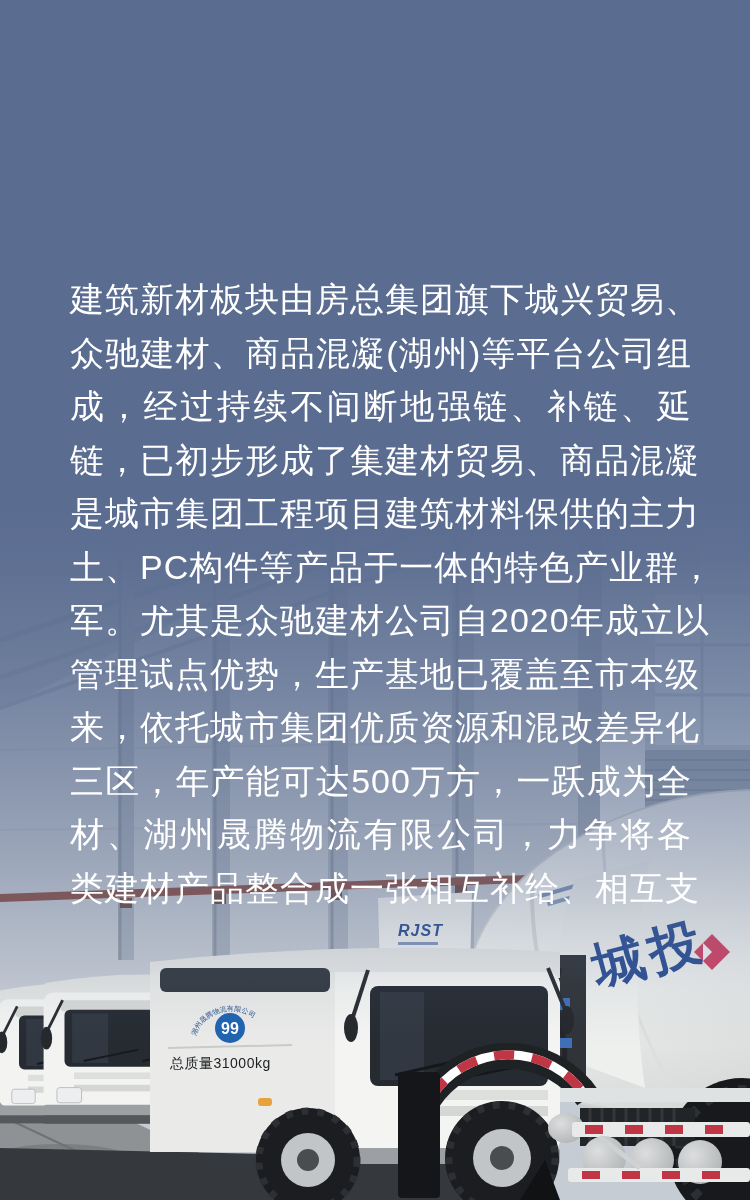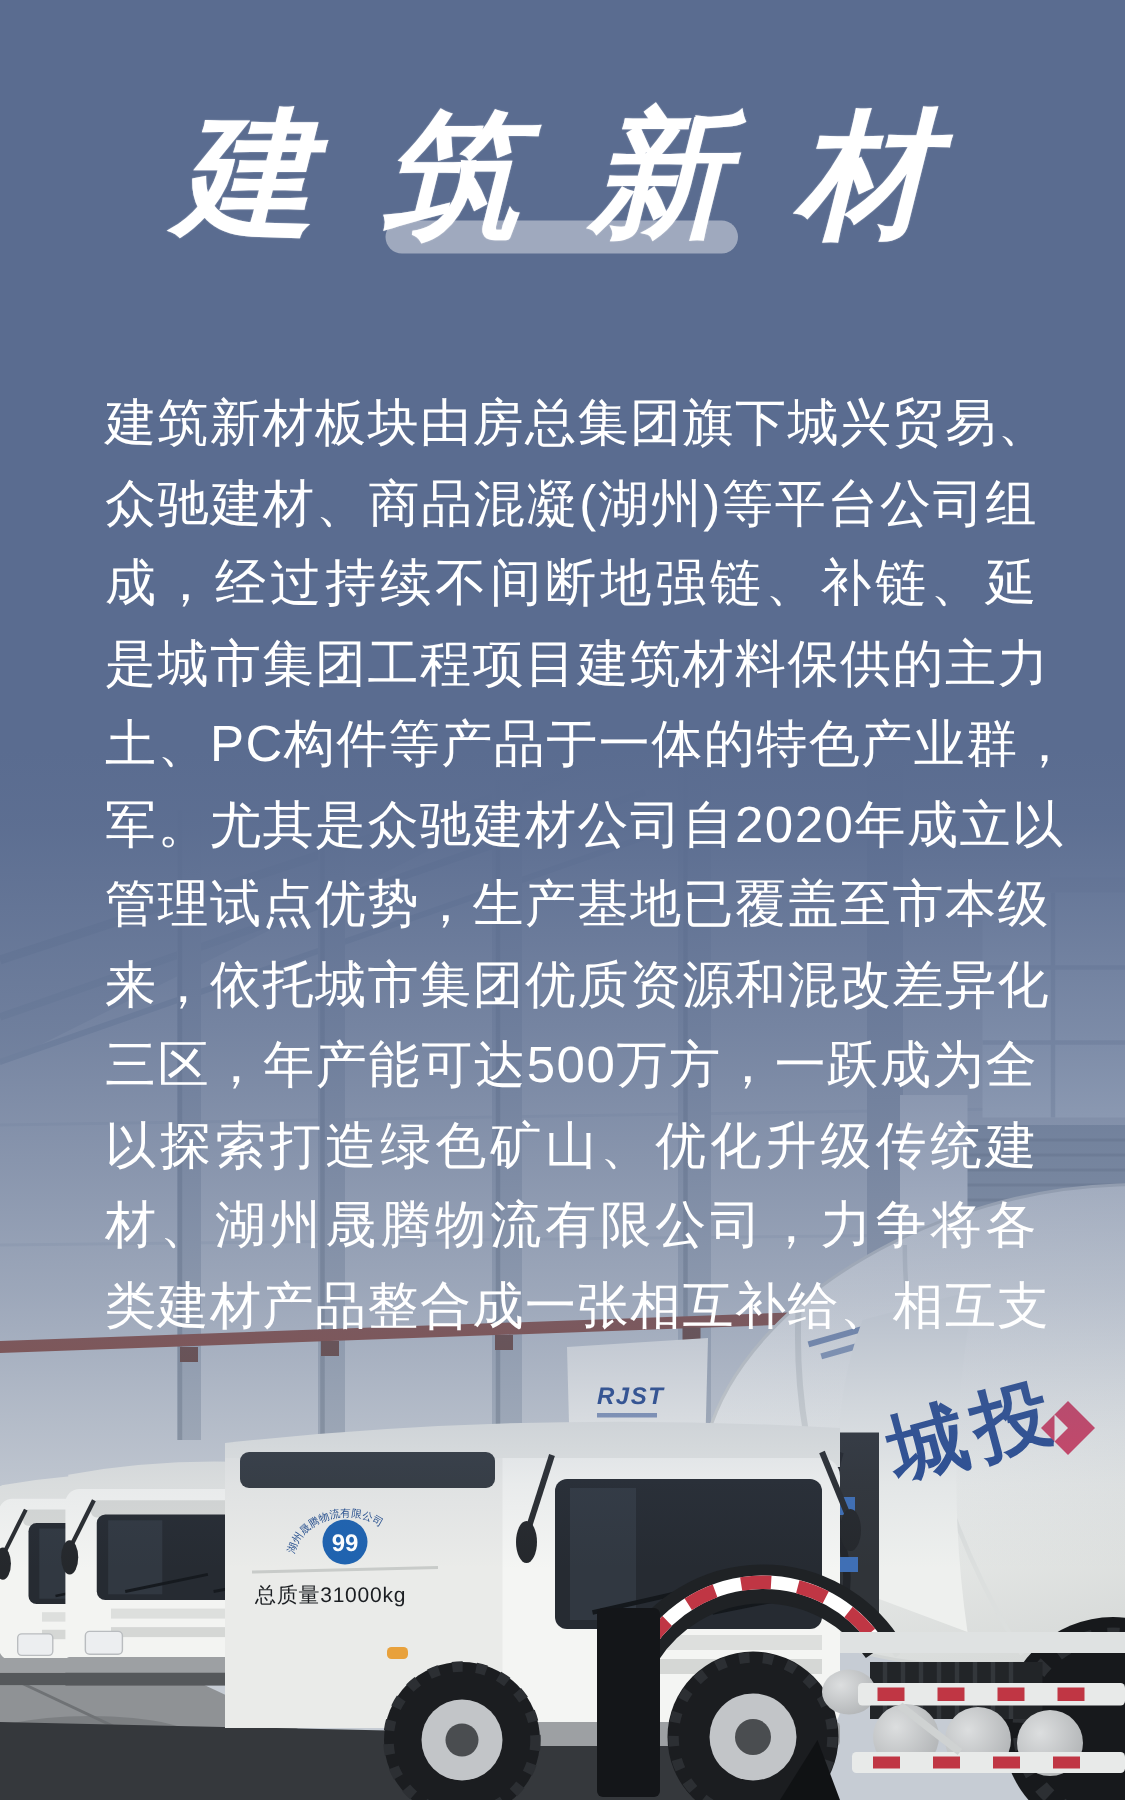--- a/index.html
+++ b/index.html
@@ -24,21 +24,21 @@
     position:relative;z-index:2;
     margin:0;
     color:#ffffff;
     font-size:92px;line-height:130px;
     font-weight:bold;font-style:italic;
     letter-spacing:10px;
     text-shadow:0 0 1px rgba(255,255,255,.6);
   }
   
   .article{
-    position:absolute;left:70px;top:256px;width:622px;z-index:4;
+    position:absolute;left:70px;top:273px;width:622px;z-index:4;
     color:#ffffff;
   }
   .text-line{
     font-size:34px;line-height:53.5px;height:53.5px;
     letter-spacing:1px;
     text-align:justify;
     text-align-last:justify;
     white-space:nowrap;
   }
   
@@ -255,33 +255,29 @@
           <rect x="702" y="671" width="18" height="8" fill="#c03644"></rect>
           <line x1="600" y1="637" x2="640" y2="668" stroke="#cfd2d2" stroke-width="5"></line>
           <polygon points="545,660 560,700 520,700" fill="#101214"></polygon>
         </g>
       </g>
     </svg>
   </div>
 
   <div class="photo-overlay"></div>
 
-  <div class="title-wrap">
-    <div class="title-highlight"></div>
-    <h1 class="page-title">建 筑 新 材</h1>
-  </div>
 
   <div class="article">
     <div class="text-line">建筑新材板块由房总集团旗下城兴贸易、</div>
     <div class="text-line">众驰建材、商品混凝(湖州)等平台公司组</div>
     <div class="text-line">成，经过持续不间断地强链、补链、延</div>
+    <div class="text-line">链，已初步形成了集建材贸易、商品混凝</div>
     <div class="text-line">是城市集团工程项目建筑材料保供的主力</div>
     <div class="text-line">土、PC构件等产品于一体的特色产业群，</div>
     <div class="text-line">军。尤其是众驰建材公司自2020年成立以</div>
     <div class="text-line">管理试点优势，生产基地已覆盖至市本级</div>
     <div class="text-line">来，依托城市集团优质资源和混改差异化</div>
     <div class="text-line">三区，年产能可达500万方，一跃成为全</div>
-    <div class="text-line">以探索打造绿色矿山、优化升级传统建</div>
     <div class="text-line">材、湖州晟腾物流有限公司，力争将各</div>
     <div class="text-line">类建材产品整合成一张相互补给、相互支</div>
   </div>
 
 </div>
 
 </body></html>

